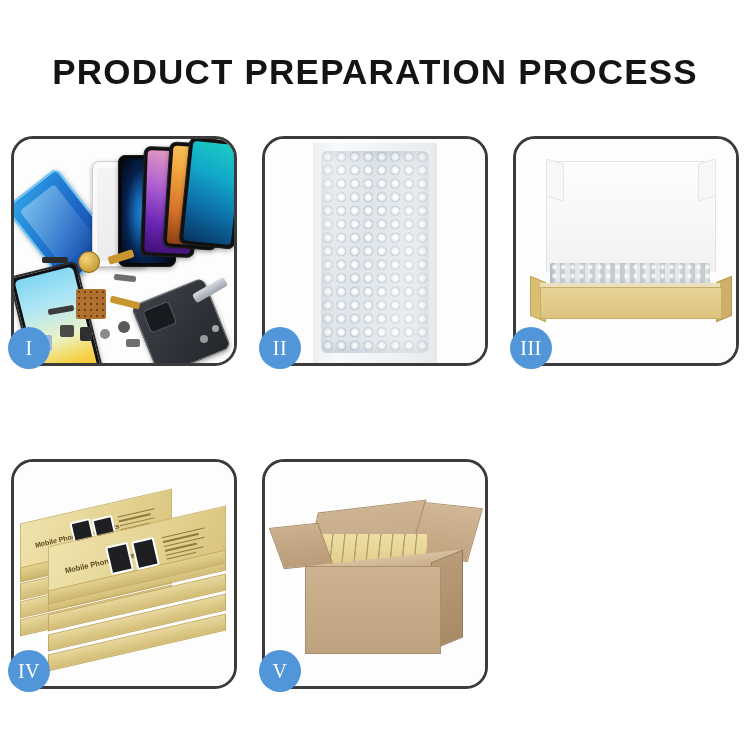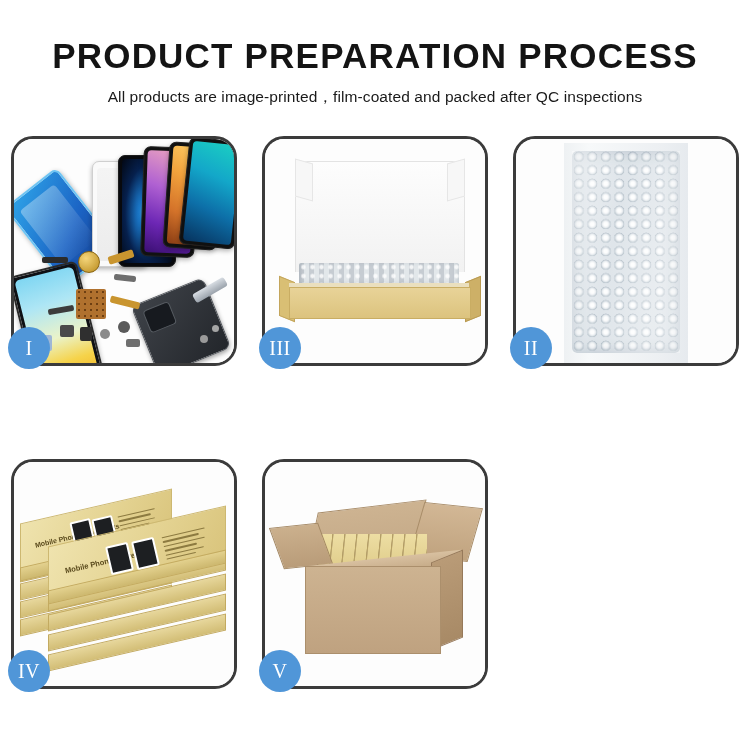--- a/index.html
+++ b/index.html
@@ -5,21 +5,21 @@
   html,body{margin:0;padding:0;}
   body{
     width:750px;height:750px;background:#ffffff;overflow:hidden;
     font-family:"Liberation Sans",sans-serif;
   }
   .page{position:relative;width:750px;height:750px;background:#fff;}
 
   
   .header{position:absolute;left:0;top:0;width:750px;text-align:center;}
   .title{
-    margin:0;padding-top:38px;
+    margin:16px;padding-top:38px;
     font-family:"Liberation Sans",sans-serif;
     font-size:35px;font-weight:700;letter-spacing:1.2px;color:#141414;
     line-height:1;white-space:nowrap;
   }
   .subtitle{
     margin:0;padding-top:14px;
     font-family:"Liberation Sans",sans-serif;
     font-size:15.5px;font-weight:400;color:#1a1a1a;letter-spacing:.1px;
     white-space:nowrap;
   }
@@ -198,21 +198,20 @@
   .c6wrap{position:absolute;left:18px;top:26px;width:192px;height:166px;
        background:linear-gradient(125deg,rgba(255,255,255,.5),rgba(255,255,255,0) 40%);}
 </style>
 </head>
 <body>
 
 <div class="page">
 
   <div class="header">
     <h1 class="title">PRODUCT PREPARATION PROCESS</h1>
-    <p class="subtitle">All products are image-printed，film-coated and packed after QC inspections</p>
   </div>
 
   <div class="grid">
 
     <div class="panel">
       <div class="clip p1">
         <div class="ph ph1"></div>
         <div class="ph ph2"></div>
         <div class="ph ph3"></div>
         <div class="ph ph4"></div>
@@ -234,40 +233,40 @@
         <div class="sp s5"></div>
         <div class="sp s6"></div>
         <div class="sp s7"></div>
         <div class="sp s8"></div>
         <div class="tool"></div>
       </div>
       <div class="badge">I</div>
     </div>
 
     <div class="panel">
+      <div class="clip p2">
+        <div class="wrapsheet"></div>
+        <div class="bubbles"></div>
+        <div class="wrapshine"></div>
+      </div>
+      <div class="badge">II</div>
+    </div>
+
+    <div class="panel">
       <div class="clip p3">
         <div class="b3lid"></div>
         <div class="b3lidflapL"></div>
         <div class="b3lidflapR"></div>
         <div class="b3sideL"></div>
         <div class="b3sideR"></div>
         <div class="b3inner"></div>
         <div class="b3rim"></div>
         <div class="b3front"></div>
       </div>
       <div class="badge">III</div>
-    </div>
-
-    <div class="panel">
-      <div class="clip p2">
-        <div class="wrapsheet"></div>
-        <div class="bubbles"></div>
-        <div class="wrapshine"></div>
-      </div>
-      <div class="badge">II</div>
     </div>
 
     <div class="panel">
       <div class="clip p4">
 
         <div class="stackA">
           <div class="slab" style="top:96px"></div>
           <div class="slab" style="top:78px"></div>
           <div class="slab" style="top:60px"></div>
           <div class="slab" style="top:42px"></div>

